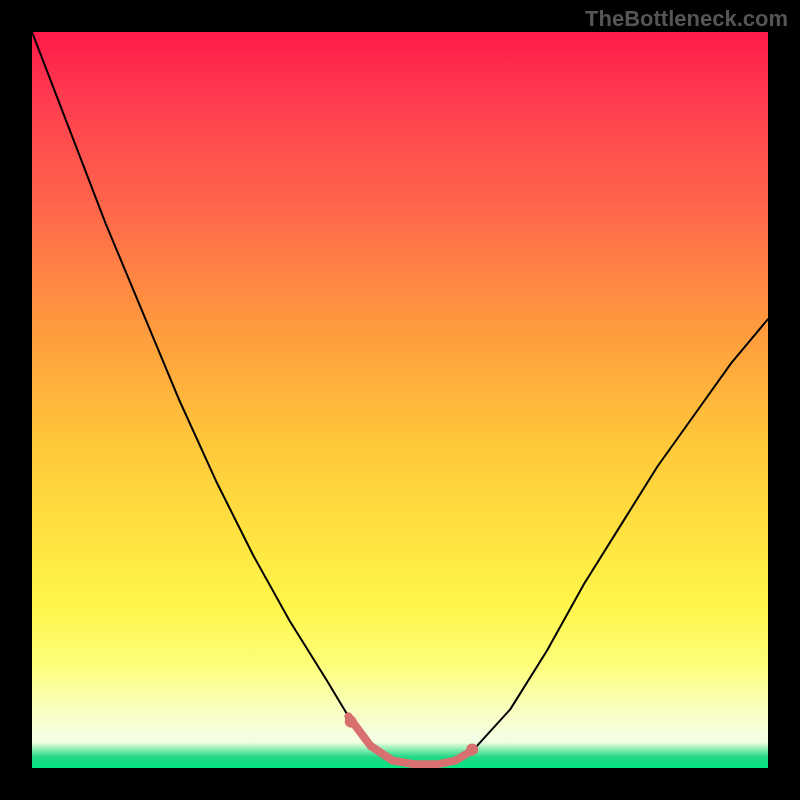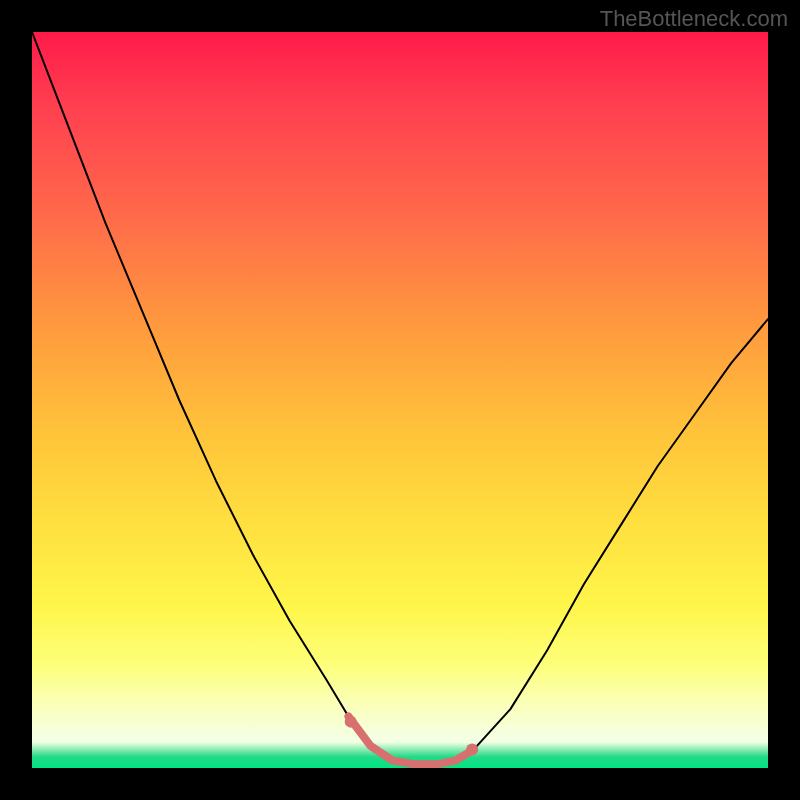--- a/index.html
+++ b/index.html
@@ -11,21 +11,21 @@
     position: relative;
     overflow: hidden;
   }
   .watermark {
     position: absolute;
     top: 6px;
     right: 12px;
     color: #555;
     font-family: Arial, Helvetica, sans-serif;
     font-size: 22px;
-    font-weight: 400;
+    font-weight: 700;
     z-index: 10;
   }
   .plot-area {
     position: absolute;
     left: 32px;
     top: 32px;
     width: 736px;
     height: 736px;
     overflow: hidden;
   }

